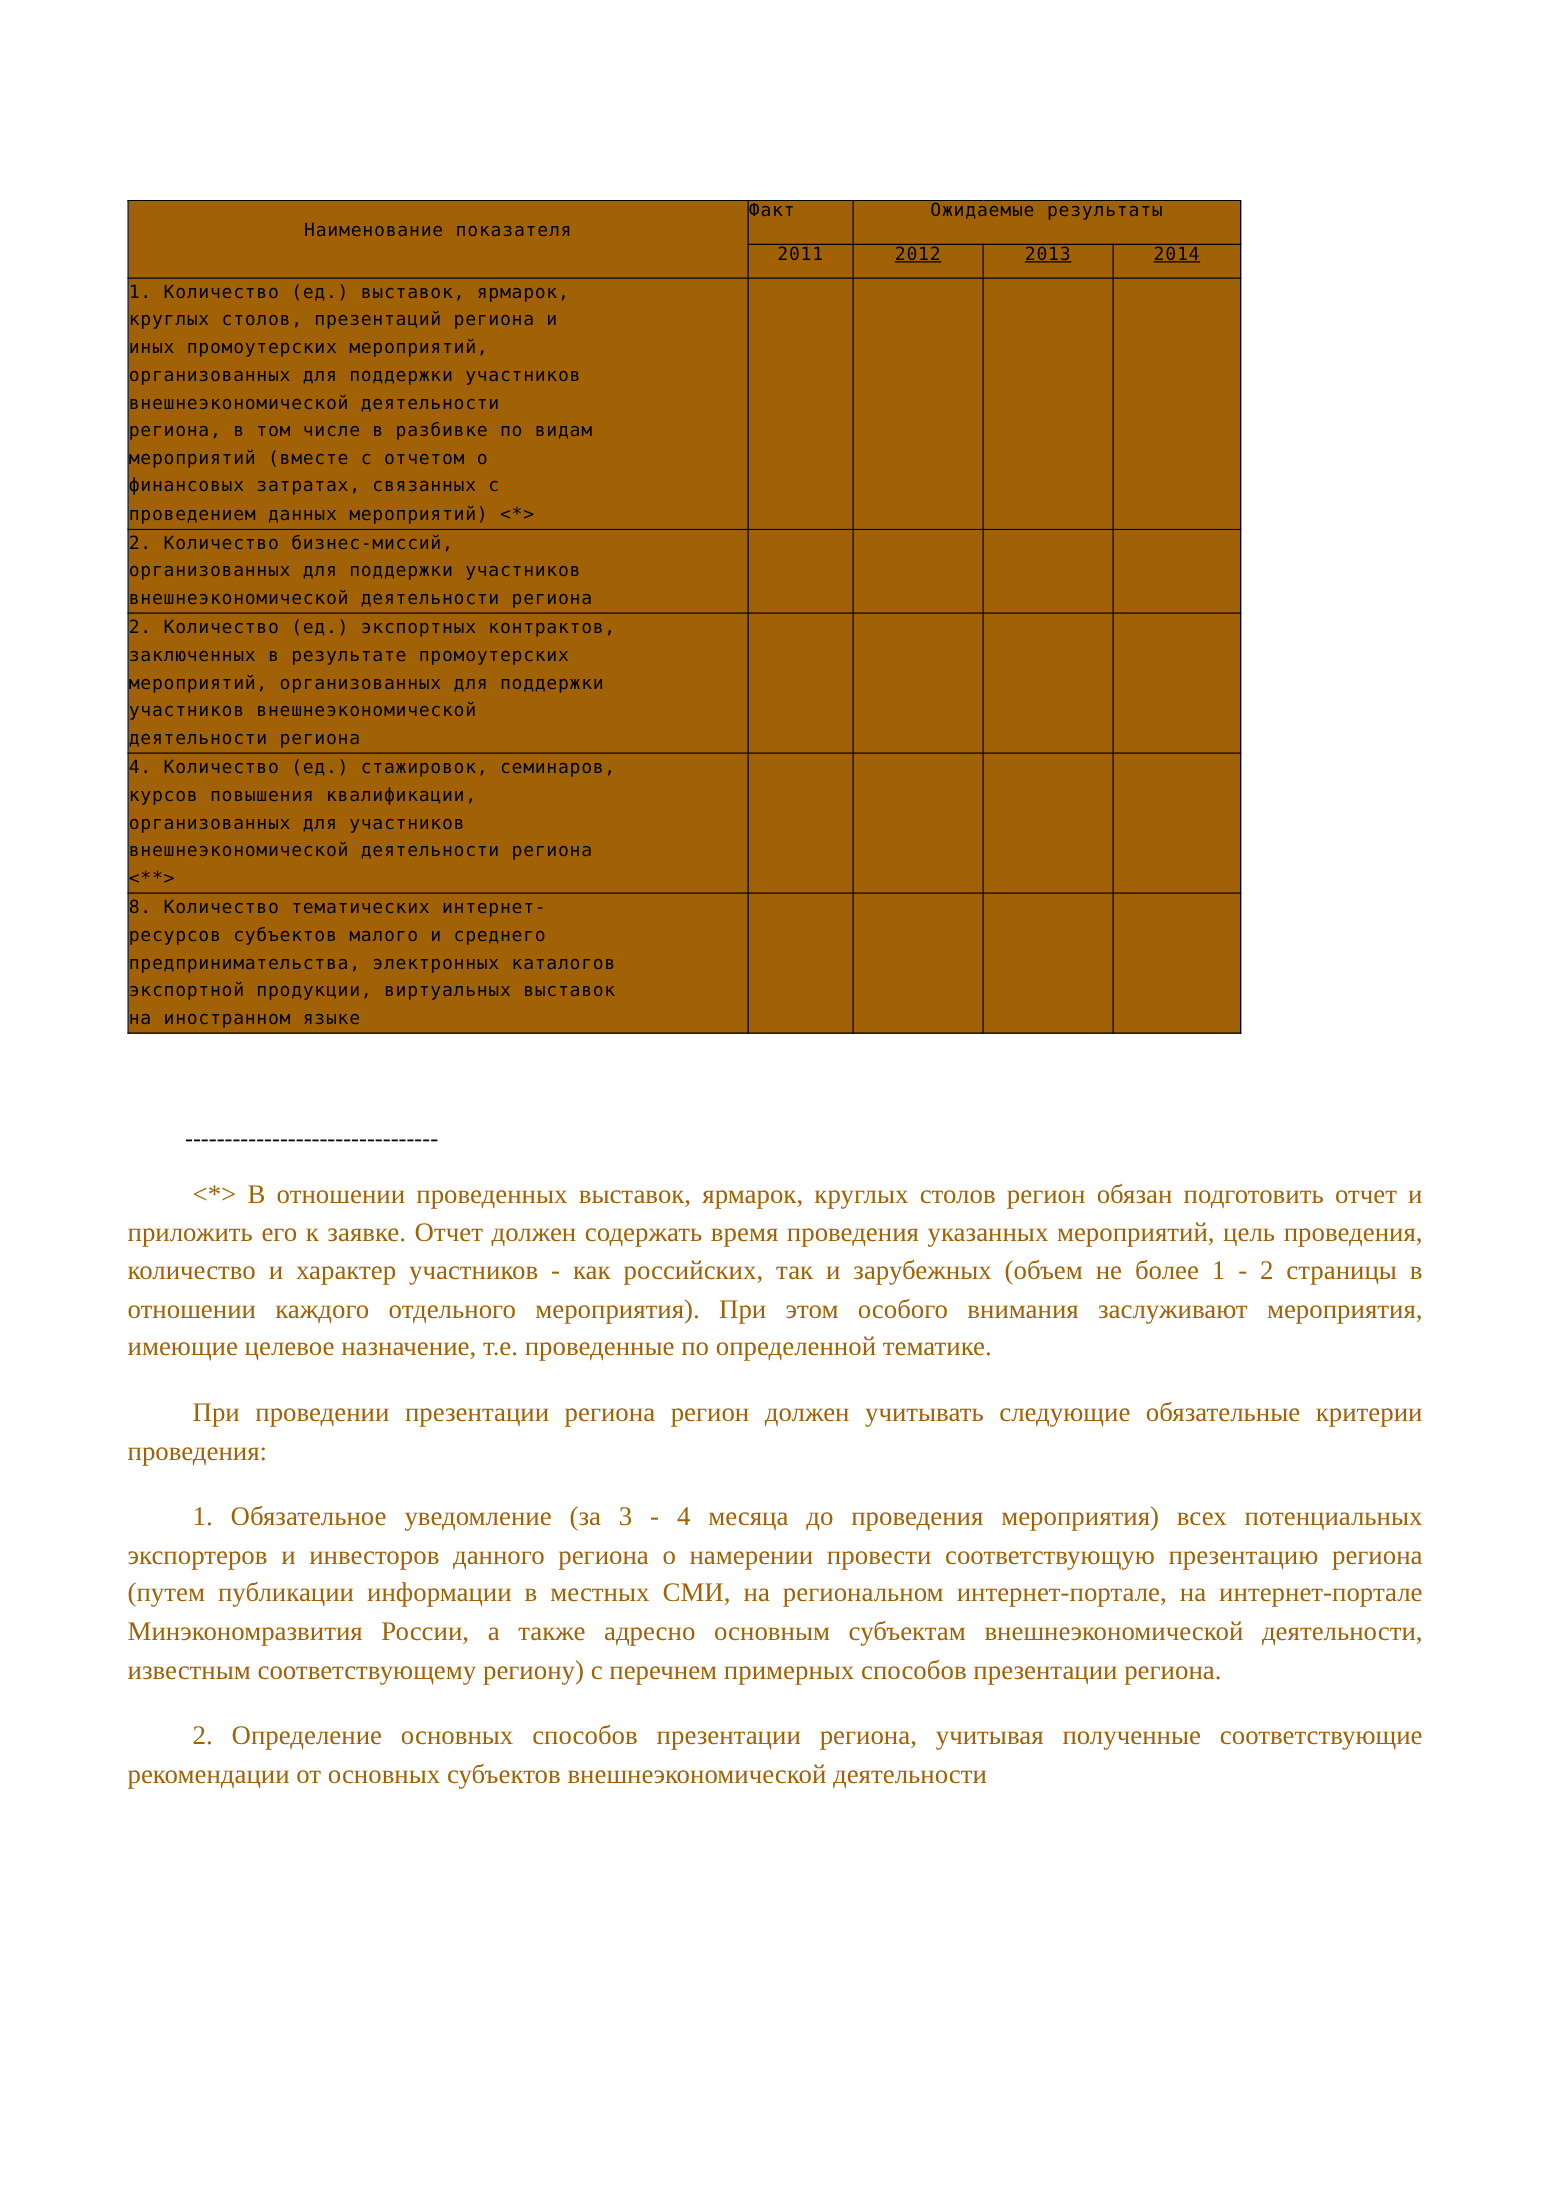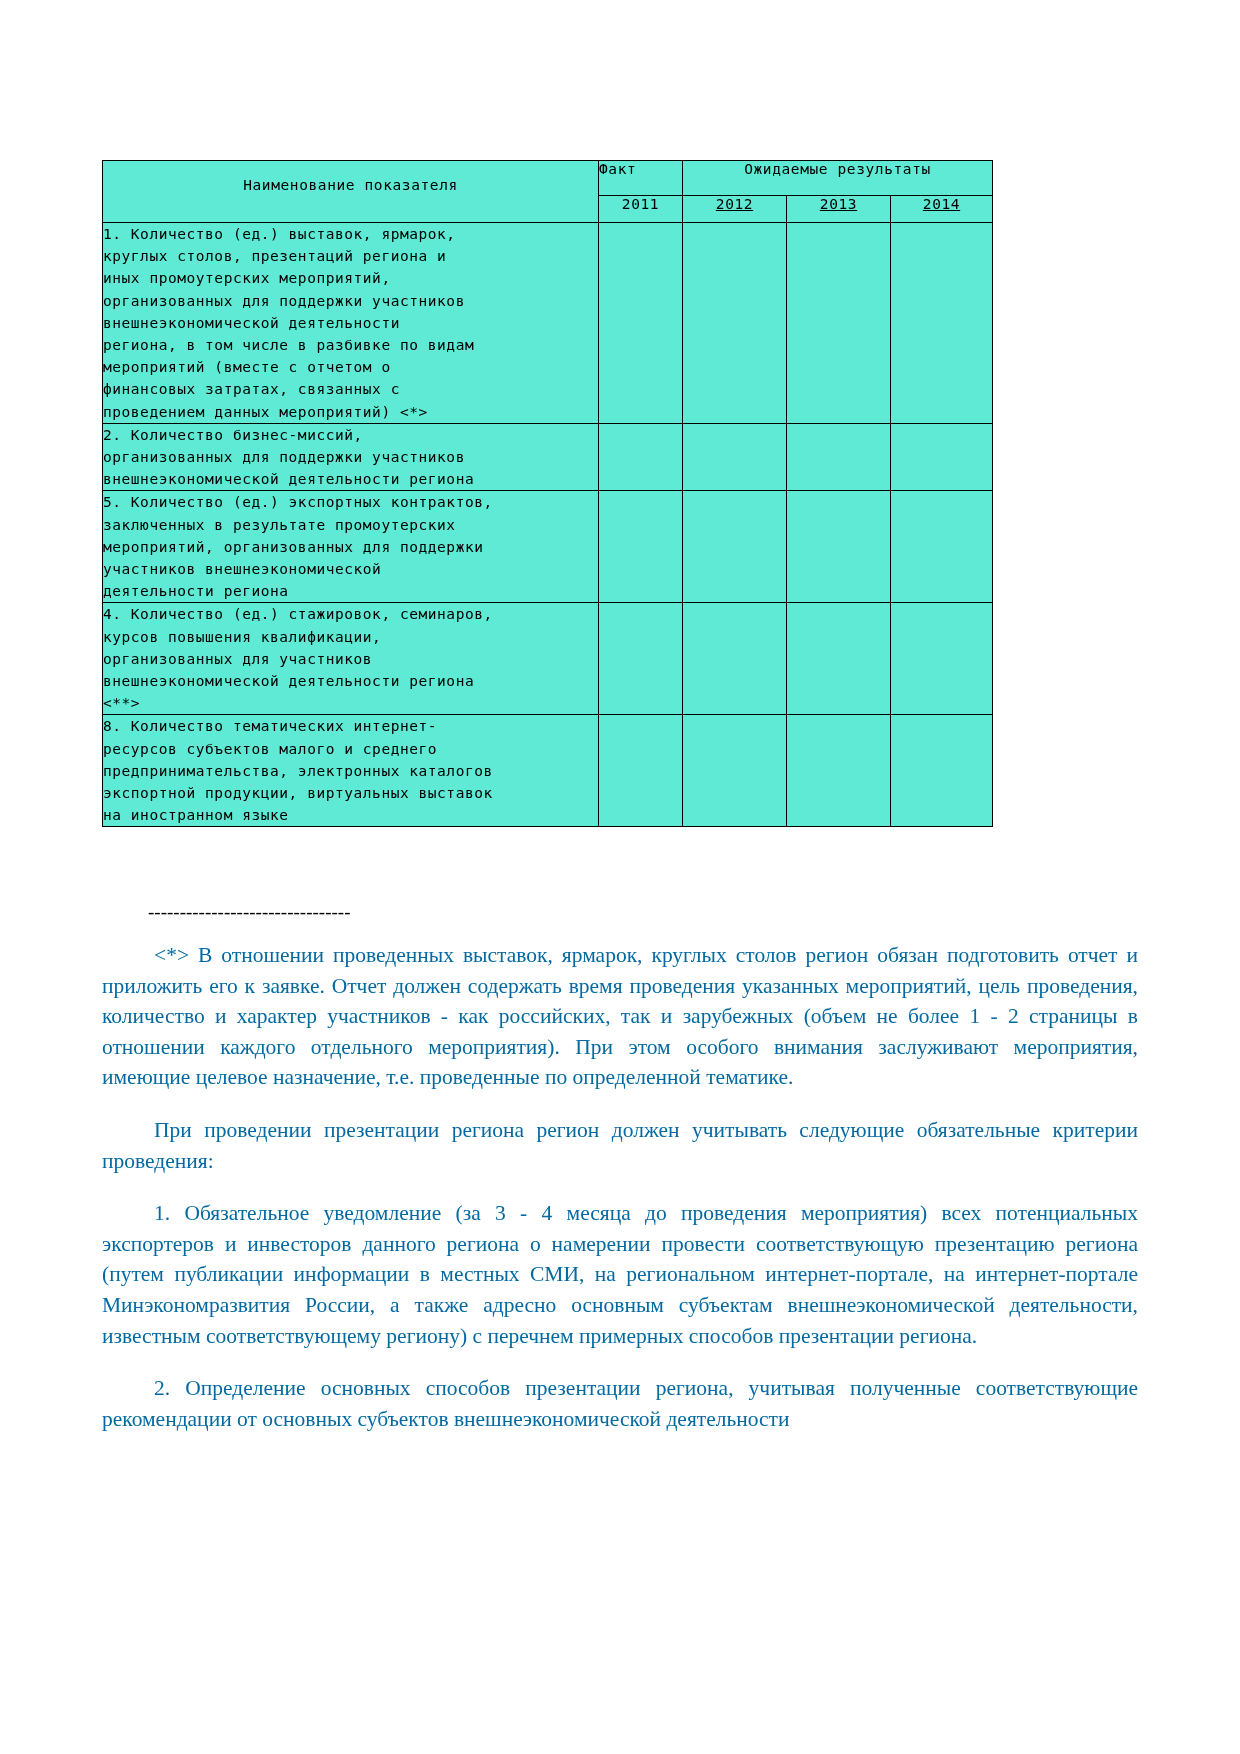--- a/index.html
+++ b/index.html
@@ -31,21 +31,21 @@
     table-layout: fixed;
     font-family: "DejaVu Sans Mono", "Liberation Mono", monospace;
     font-size: 14.5px;
     color: #000000;
   }
   table.indicators th,
   table.indicators td {
     border: 1.6px solid #000000;
     vertical-align: top;
     padding: 0;
-    background: #5eead4;
+    background: #a16207;
   }
   table.indicators thead th {
     font-weight: normal;
     letter-spacing: 0.6px;
   }
   .th-name {
     text-align: center;
     height: 48px;
     line-height: 48px;
     padding: 0 6px;
@@ -109,21 +109,21 @@
 
   
   .body {
     position: absolute;
     left: 102px;
     top: 940px;
     width: 1036px;
     font-family: "Liberation Serif", "DejaVu Serif", serif;
     font-size: 21.5px;
     line-height: 30.6px;
-    color: #0369a1;
+    color: #a16207;
   }
   .body p {
     margin: 0 0 22px 0;
     text-align: justify;
     text-indent: 52px;
     hyphens: none;
   }
   .body p:last-child { margin-bottom: 0; }
 </style>
 </head>
@@ -172,21 +172,21 @@
         <tr>
           <td class="cell-name">2. Количество бизнес-миссий,
 организованных для поддержки участников
 внешнеэкономической деятельности региона</td>
           <td class="cell-val"></td>
           <td class="cell-val"></td>
           <td class="cell-val"></td>
           <td class="cell-val"></td>
         </tr>
         <tr>
-          <td class="cell-name">5. Количество (ед.) экспортных контрактов,
+          <td class="cell-name">2. Количество (ед.) экспортных контрактов,
 заключенных в результате промоутерских
 мероприятий, организованных для поддержки
 участников внешнеэкономической
 деятельности региона</td>
           <td class="cell-val"></td>
           <td class="cell-val"></td>
           <td class="cell-val"></td>
           <td class="cell-val"></td>
         </tr>
         <tr>

